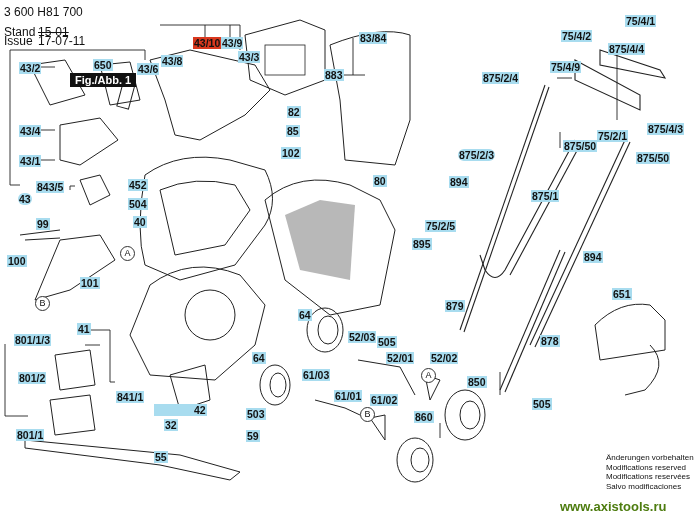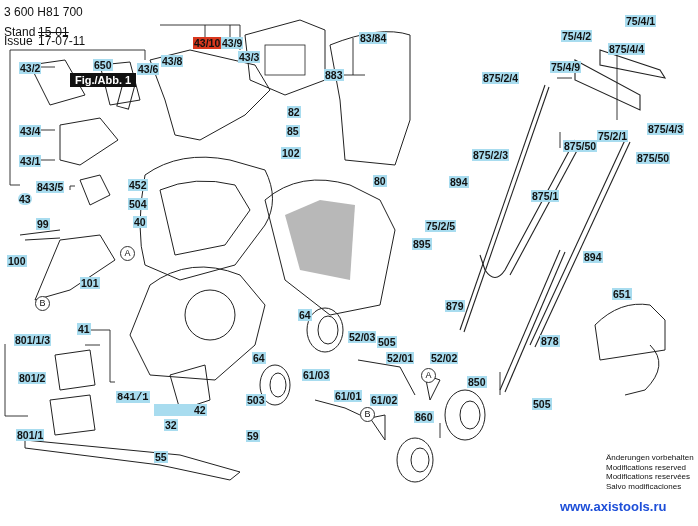--- a/index.html
+++ b/index.html
@@ -4,21 +4,21 @@
 <style>
   html,body{margin:0;padding:0;background:#fff;}
   body{width:698px;height:526px;position:relative;overflow:hidden;font-family:"Liberation Sans",sans-serif;}
   #canvas{position:absolute;left:0;top:0;width:698px;height:526px;}
   .lbl{position:absolute;background:#a8dcef;color:#111;font-weight:bold;font-size:10.5px;line-height:12px;padding:0 1px;white-space:nowrap;font-family:"Liberation Sans",sans-serif;}
   .lbl.hl{background:#d9381e;color:#111;}
   .circ{position:absolute;width:13px;height:13px;border:1px solid #333;border-radius:50%;font-size:9px;line-height:13px;text-align:center;background:#fff;color:#111;}
   .hdr{position:absolute;font-size:12px;color:#111;line-height:9px;}
   .fig{position:absolute;left:70px;top:28px;background:#111;color:#fff;font-weight:bold;font-size:11px;padding:1px 5px;margin-top:45px;}
   .note{position:absolute;left:606px;top:453px;font-size:8px;line-height:9.5px;color:#111;}
-  .url{position:absolute;left:560px;top:499px;color:#1d4ed8;font-weight:bold;font-size:13px;}
+  .url{position:absolute;left:560px;top:499px;color:#4d7c0f;font-weight:bold;font-size:13px;}
 </style>
 </head>
 <body>
 
 <svg id="canvas" viewBox="0 0 698 526" xmlns="http://www.w3.org/2000/svg" fill="none" stroke="#222" stroke-width="1">
 
   <g stroke="#222" stroke-width="0.9">
     <polyline points="10,50 10,185 20,185"></polyline>
     <polyline points="10,50 145,50 145,60"></polyline>
     <polyline points="160,25 240,25 240,50"></polyline>
@@ -142,49 +142,49 @@
 <span class="lbl" style="left:373px;top:175px;">80</span>
 <span class="lbl" style="left:625px;top:15px;">75/4/1</span>
 <span class="lbl" style="left:561px;top:30px;">75/4/2</span>
 <span class="lbl" style="left:608px;top:43px;">875/4/4</span>
 <span class="lbl" style="left:550px;top:61px;">75/4/9</span>
 <span class="lbl" style="left:482px;top:72px;">875/2/4</span>
 <span class="lbl" style="left:647px;top:123px;">875/4/3</span>
 <span class="lbl" style="left:597px;top:130px;">75/2/1</span>
 <span class="lbl" style="left:563px;top:140px;">875/50</span>
 <span class="lbl" style="left:636px;top:152px;">875/50</span>
-<span class="lbl" style="left:472px;top:149px;">875/2/3</span>
+<span class="lbl" style="left:458px;top:149px;border-radius:6px;">875/2/3</span>
 <span class="lbl" style="left:531px;top:190px;">875/1</span>
 <span class="lbl" style="left:449px;top:176px;">894</span>
 <span class="lbl" style="left:425px;top:220px;">75/2/5</span>
 <span class="lbl" style="left:412px;top:238px;">895</span>
 <span class="lbl" style="left:583px;top:251px;">894</span>
 <span class="lbl" style="left:445px;top:300px;">879</span>
 <span class="lbl" style="left:612px;top:288px;">651</span>
 <span class="lbl" style="left:540px;top:335px;">878</span>
 <span class="lbl" style="left:77px;top:323px;">41</span>
 <span class="lbl" style="left:14px;top:334px;">801/1/3</span>
 <span class="lbl" style="left:18px;top:372px;">801/2</span>
-<span class="lbl" style="left:116px;top:391px;font-family:Liberation Mono, monospace;">841/1</span>
+<span class="lbl" style="left:116px;top:391px;">841/1</span>
 <span class="lbl" style="left:16px;top:429px;">801/1</span>
 <span class="lbl" style="left:298px;top:309px;">64</span>
 <span class="lbl" style="left:252px;top:352px;">64</span>
 <span class="lbl" style="left:348px;top:331px;">52/03</span>
 <span class="lbl" style="left:377px;top:336px;">505</span>
 <span class="lbl" style="left:386px;top:352px;">52/01</span>
 <span class="lbl" style="left:430px;top:352px;">52/02</span>
 <span class="lbl" style="left:302px;top:369px;">61/03</span>
 <span class="lbl" style="left:334px;top:390px;">61/01</span>
 <span class="lbl" style="left:370px;top:394px;">61/02</span>
 <span class="lbl" style="left:467px;top:376px;">850</span>
 <span class="lbl" style="left:532px;top:398px;">505</span>
 <span class="lbl" style="left:414px;top:411px;">860</span>
 <span class="lbl" style="left:154px;top:404px;padding-left:40px;">42</span>
 <span class="lbl" style="left:164px;top:419px;">32</span>
-<span class="lbl" style="left:246px;top:394px;">503</span>
+<span class="lbl" style="left:246px;top:408px;">503</span>
 <span class="lbl" style="left:246px;top:430px;">59</span>
 <span class="lbl" style="left:154px;top:451px;">55</span>
 
 <span class="circ" style="left:120px;top:246px;">A</span>
 <span class="circ" style="left:35px;top:296px;">B</span>
 <span class="circ" style="left:421px;top:368px;">A</span>
 <span class="circ" style="left:360px;top:407px;">B</span>
 
 <div class="note">
   <div>Änderungen vorbehalten</div>

